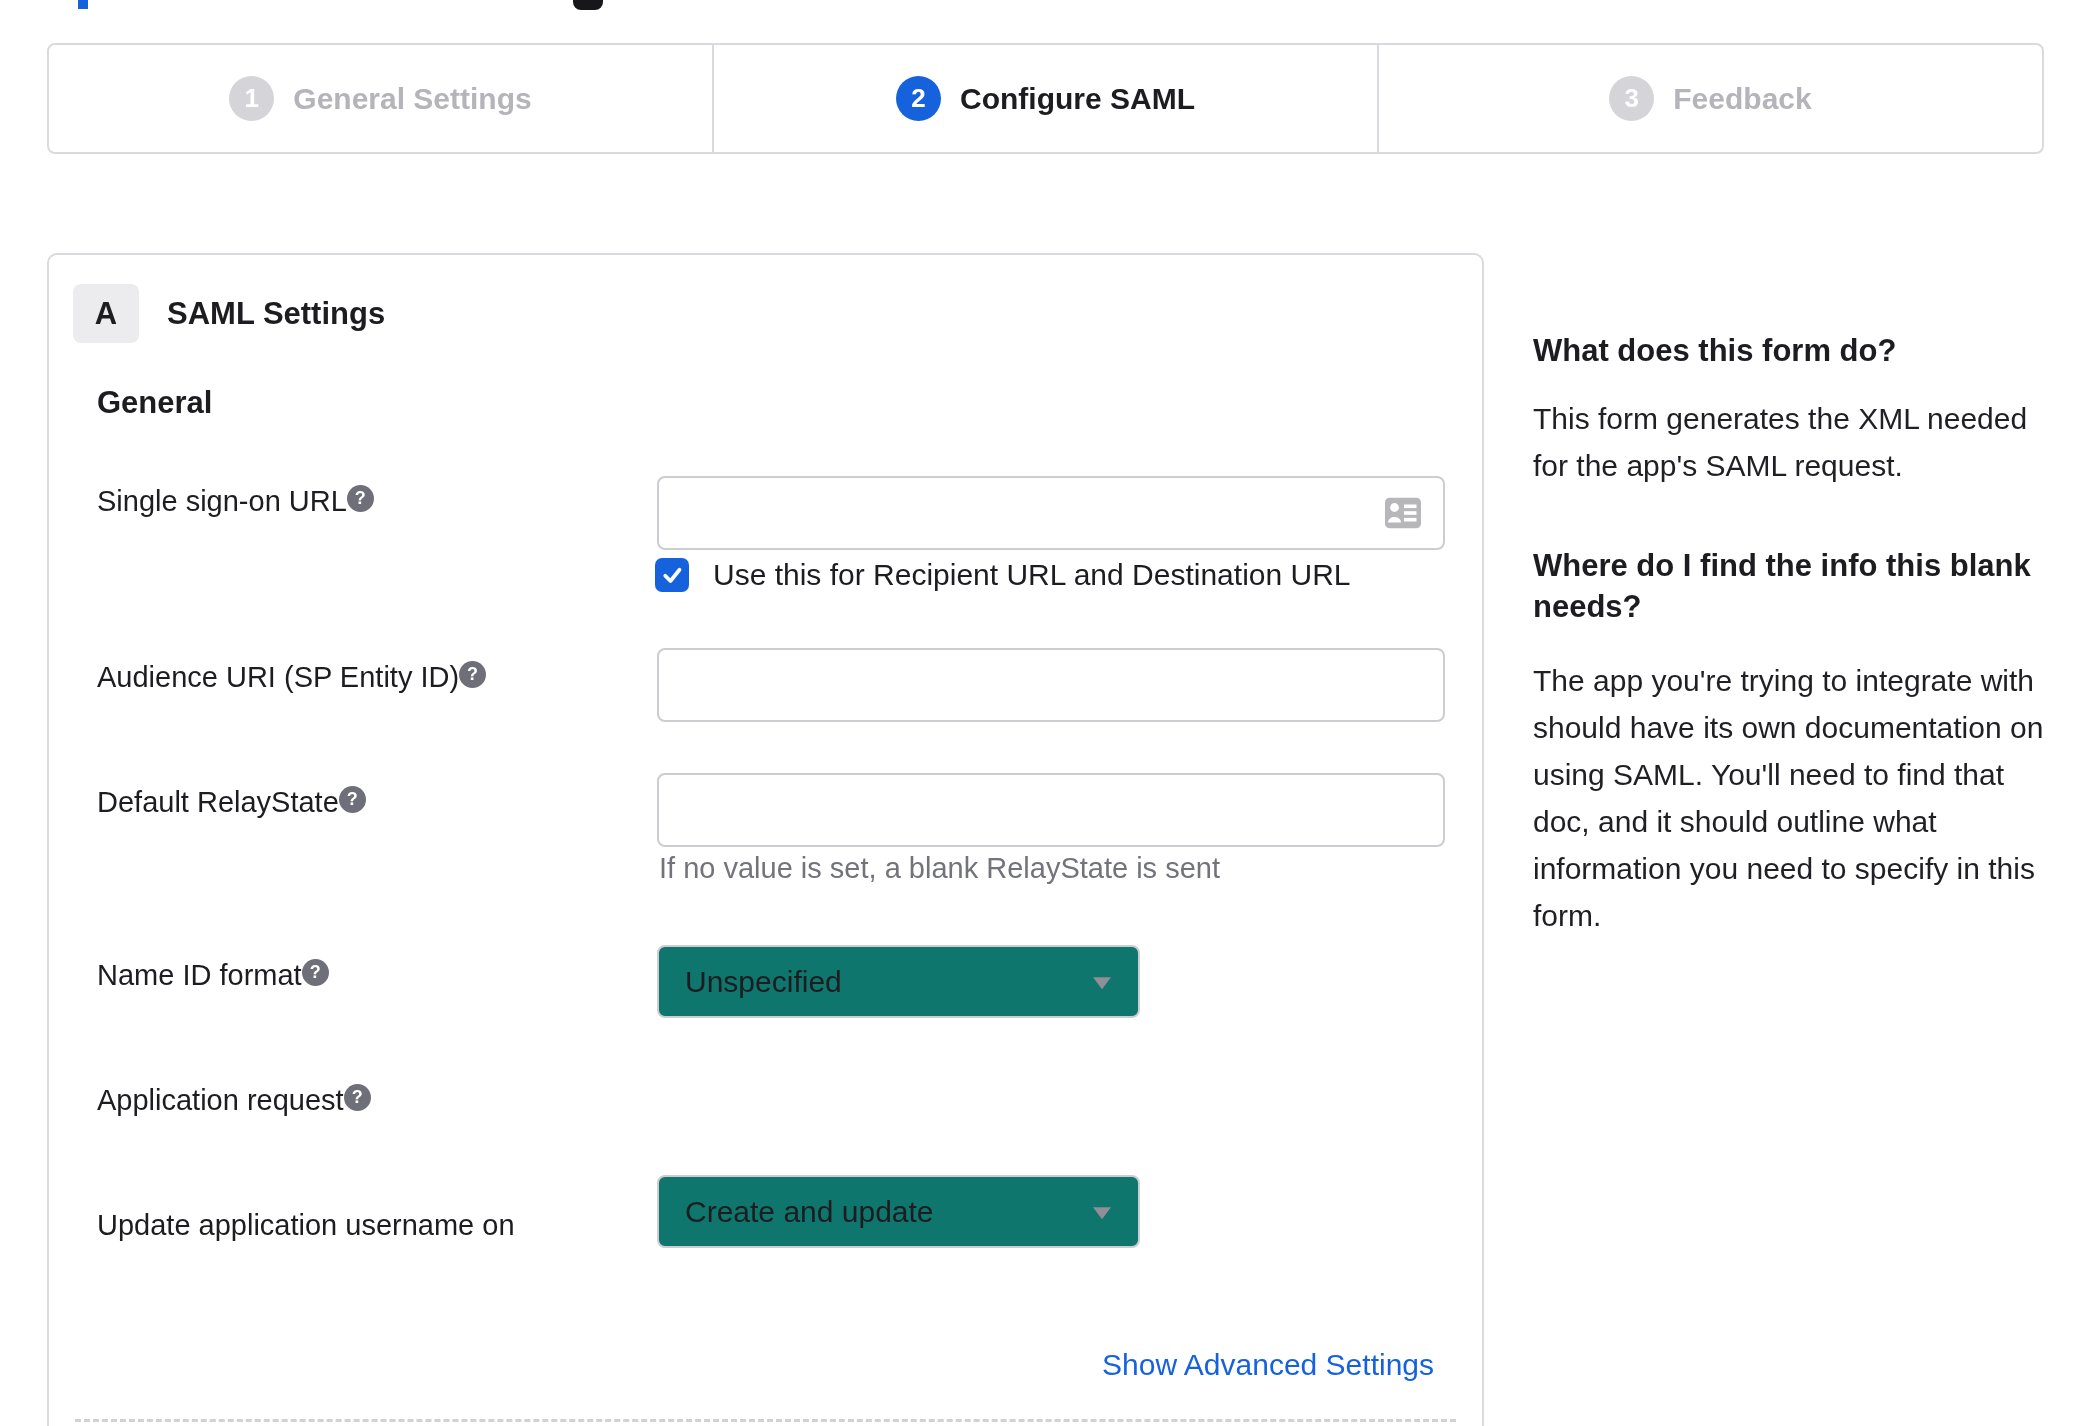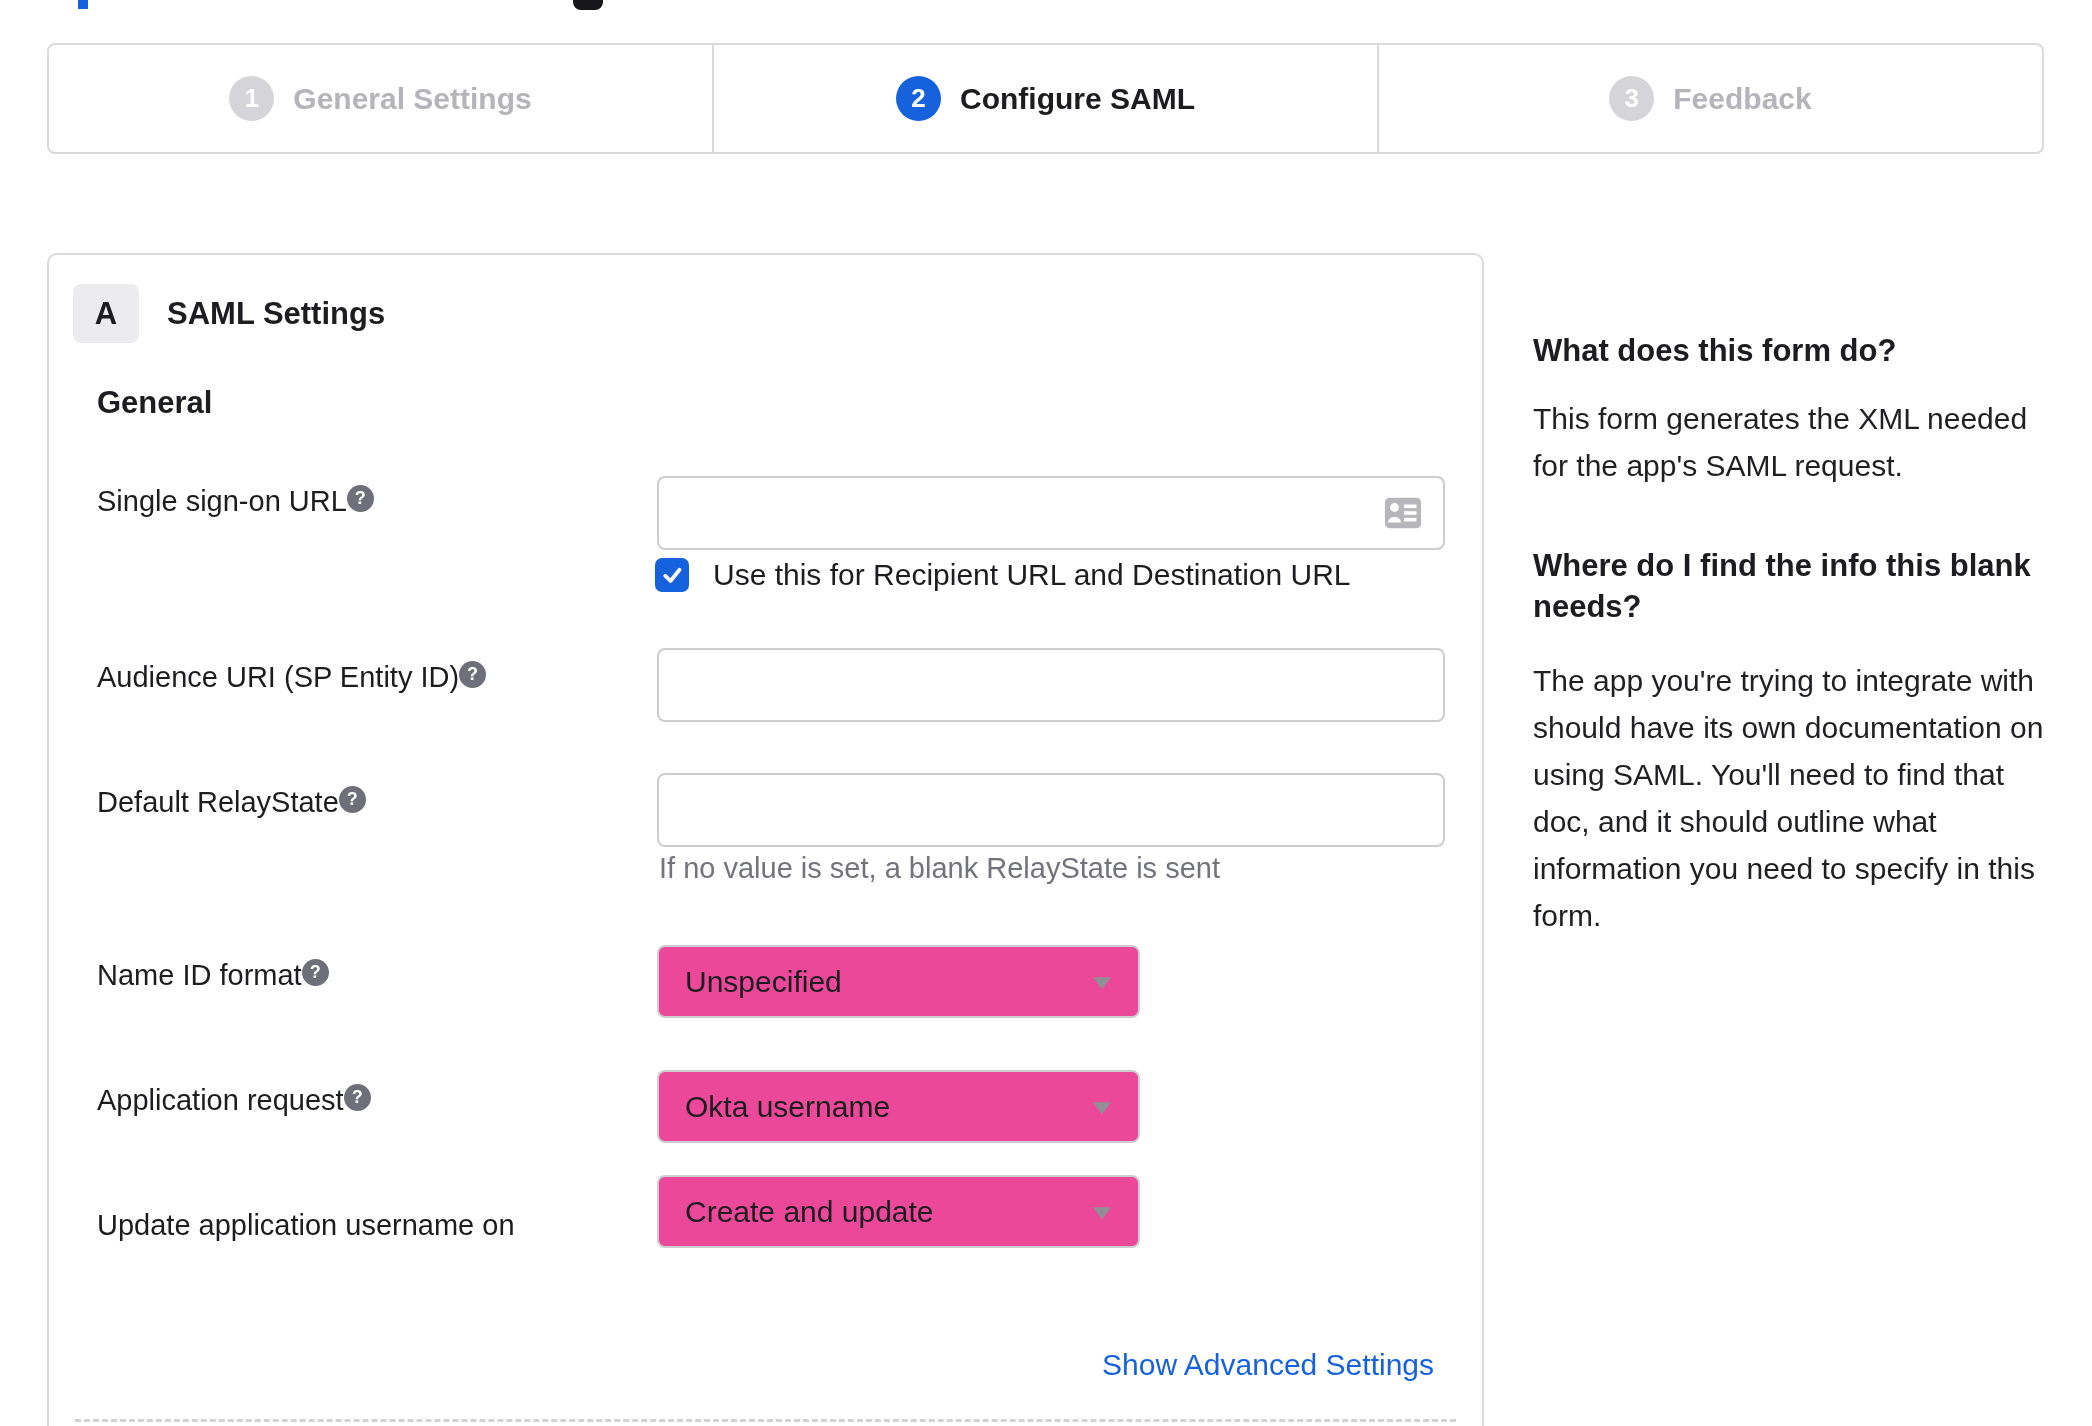--- a/index.html
+++ b/index.html
@@ -91,21 +91,21 @@
   }
   .input-wrap { position: absolute; left: 608px; width: 788px; height: 74px; }
   .input-wrap .text-input { left: 0; top: 0; width: 100%; }
   .vcard-icon {
     position: absolute; right: 24px; top: 50%; transform: translateY(-50%);
     width: 36px; height: 31px; pointer-events: none;
   }
 
   .select {
     position: absolute; left: 608px; width: 483px; height: 73px;
-    border: 2px solid #cdcdd1; border-radius: 8px; background: #ec4899;
+    border: 2px solid #cdcdd1; border-radius: 8px; background: #0f766e;
     display: flex; align-items: center;
     padding: 0 60px 0 26px;
     font-size: 30px; color: #1d1d21;
     cursor: pointer;
   }
   .select .caret {
     position: absolute; right: 27px; top: 50%; transform: translateY(-40%);
     width: 0; height: 0;
     border-left: 9px solid transparent; border-right: 9px solid transparent;
     border-top: 12px solid #8f8f95;
@@ -224,24 +224,20 @@
     </div>
     <div class="select" style="top:690px">
       <span>Unspecified</span>
       <span class="caret"></span>
     </div>
 
     <div class="row-label" style="top:829px">
       <span>Application request</span>
       <span class="help">?</span>
     </div>
-    <div class="select" style="top:815px">
-      <span>Okta username</span>
-      <span class="caret"></span>
-    </div>
 
     <div class="row-label" style="top:954px">
       <span>Update application username on</span>
     </div>
     <div class="select" style="top:920px">
       <span>Create and update</span>
       <span class="caret"></span>
     </div>
 
     <a class="advanced-link">Show Advanced Settings</a>

